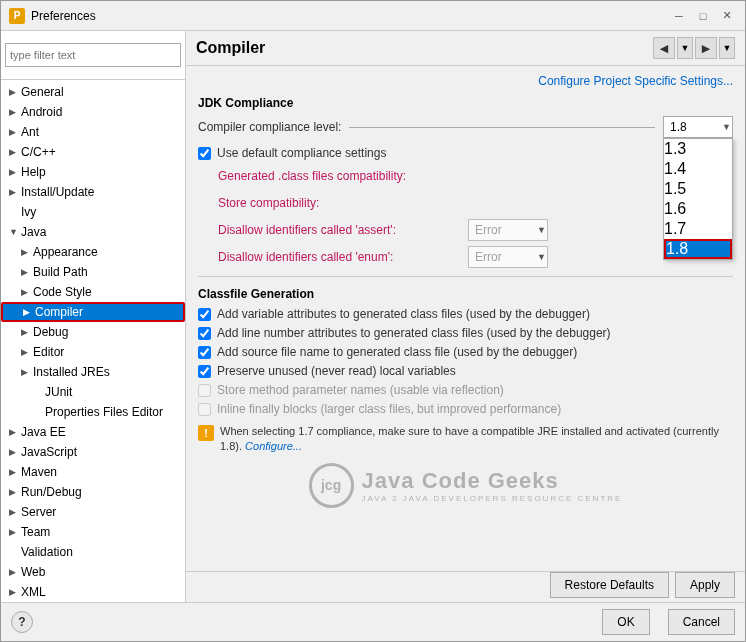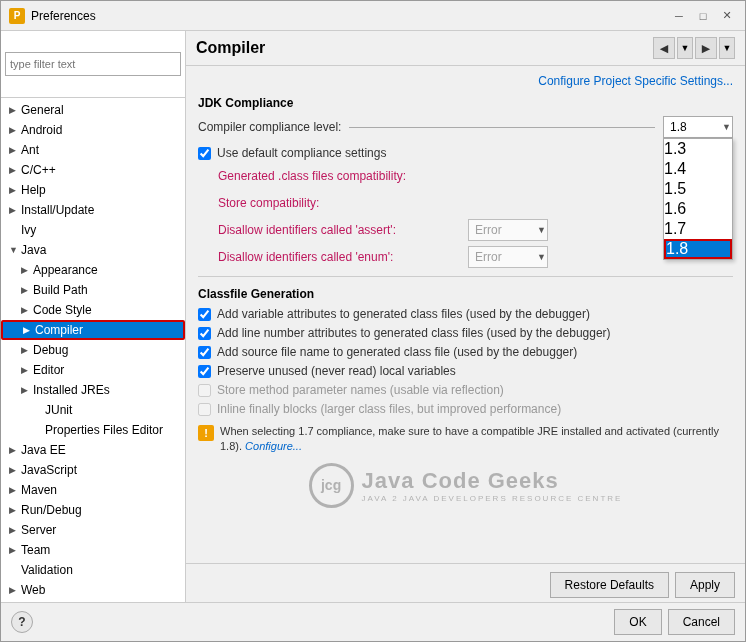--- a/index.html
+++ b/index.html
@@ -74,21 +74,21 @@
     
     .sidebar {
       width: 185px;
       background: #fff;
       border-right: 1px solid #ccc;
       display: flex;
       flex-direction: column;
       overflow: hidden;
     }
     .filter-box {
-      padding: 21px 4px;
+      padding: 12px 4px;
       border-bottom: 1px solid #ccc;
     }
     .filter-input {
       width: 100%;
       height: 24px;
       border: 1px solid #aaa;
       padding: 2px 4px;
       font-size: 11px;
       color: #888;
       outline: none;
@@ -416,21 +416,21 @@
       align-items: center;
       justify-content: center;
       font-size: 12px;
       font-weight: bold;
       cursor: pointer;
       color: #333;
       background: #e8e8e8;
     }
     .bottom-bar-right {
       display: flex;
-      gap: 6px;
+      gap: 18px;
     }
     .action-btn {
       height: 26px;
       padding: 0 14px;
       background: #e8e8e8;
       border: 1px solid #aaa;
       cursor: pointer;
       font-size: 12px;
       color: #000;
     }
@@ -708,21 +708,21 @@
           <div class="logo-circle">
             <span>jcg</span>
           </div>
           <div class="logo-text-area">
             <span class="logo-main">Java Code Geeks</span>
             <span class="logo-sub">JAVA 2 JAVA DEVELOPERS RESOURCE CENTRE</span>
           </div>
         </div>
       </div>
 
-      <div style="display:flex; justify-content:flex-end; padding:8px 10px 4px; gap:6px; background:#f0f0f0; border-top:1px solid #ccc;">
+      <div style="display:flex; justify-content:flex-end; padding:0 10px 4px; gap:6px; background:#f0f0f0; border-top:1px solid #ccc;">
         <button class="action-btn">Restore Defaults</button>
         <button class="action-btn">Apply</button>
       </div>
     </div>
   </div>
 
   <div class="bottom-bar">
     <div class="bottom-bar-left">
       <div class="help-btn">?</div>
     </div>

